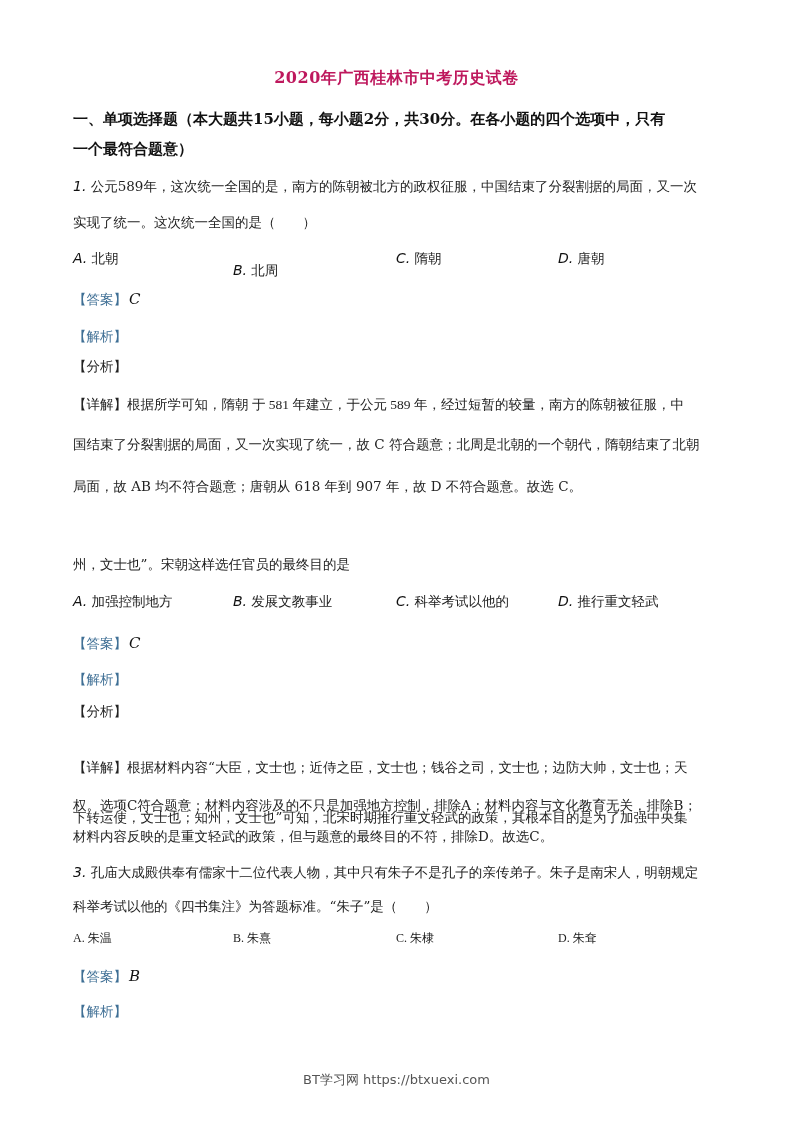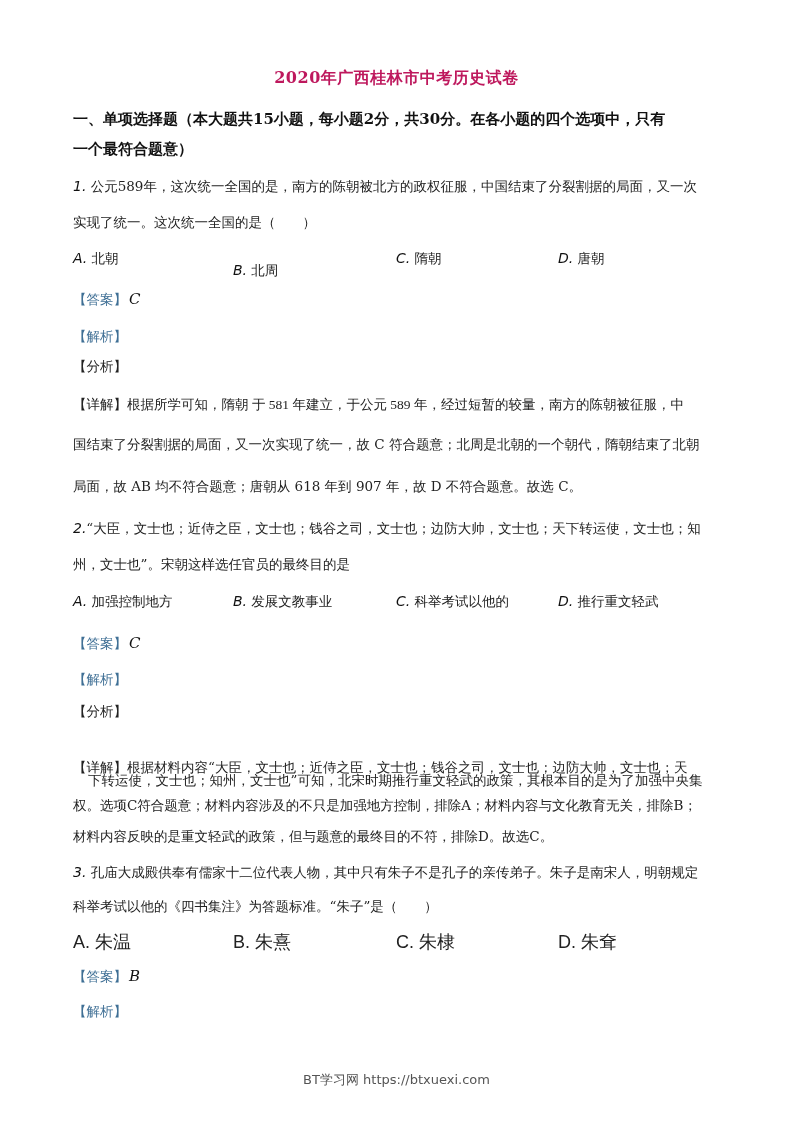--- a/index.html
+++ b/index.html
@@ -8,21 +8,21 @@
   .page { position: absolute; left: 0; top: 0; width: 793px; height: 1122px; }
   .abs { position: absolute; white-space: nowrap; }
   .title { left: 0; width: 793px; top: 68px; text-align: center; font-size: 16px; font-weight: bold; color: #be185d; letter-spacing: 0.5px; }
   .section { left: 73px; font-size: 15px; font-weight: bold; color: #111; }
   .txt { left: 73px; font-size: 13.5px; color: #222; }
   .opt { font-size: 13.5px; color: #222; text-align: center; }
   .hand { font-family: "DejaVu Sans", sans-serif; font-style: italic; font-size: 14px; color: #111; }
   .tag-blue { color: #3f6f95; }
   .tag-black { color: #222; }
   .ans-val { font-style: italic; font-family: "DejaVu Serif", serif; color: #111; font-size: 15px; margin-left: 2px; }
-  .serif-opt { font-family: Liberation Sans, sans-serif; font-size: 18px; color: #222; }
+  .serif-opt { font-family: Liberation Serif, serif; font-size: 12px; color: #222; }
   .footer { left: 0; width: 793px; top: 1071px; text-align: center; font-family: "DejaVu Sans", sans-serif; font-size: 13px; color: #555; }
 </style>
 </head>
 <body>
 
 <div class="page">
 
   <div class="abs title">2020年广西桂林市中考历史试卷</div>
 
   <div class="abs section" style="top:110px;">一、单项选择题（本大题共15小题，每小题2分，共30分。在各小题的四个选项中，只有</div>
@@ -56,23 +56,20 @@
   </div>
   <div class="abs txt tag-blue" style="top:328px;">【解析】</div>
   <div class="abs txt tag-black" style="top:358px;">【分析】</div>
 
   <div class="abs txt" style="top:396px;font-family:Liberation Serif, serif;">
     <span>【详解】</span><span>根据所学可知，隋朝 于 581 年建立，于公元 589 年，经过短暂的较量，南方的陈朝被征服，中</span>
   </div>
   <div class="abs txt" style="top:436px;">国结束了分裂割据的局面，又一次实现了统一，故 C 符合题意；北周是北朝的一个朝代，隋朝结束了北朝</div>
   <div class="abs txt" style="top:478px;">局面，故 AB 均不符合题意；唐朝从 618 年到 907 年，故 D 不符合题意。故选 C。</div>
 
-  <div class="abs txt" style="top:520px;">
-    <span class="hand">2.</span><span>“大臣，文士也；近侍之臣，文士也；钱谷之司，文士也；边防大帅，文士也；天下转运使，文士也；知</span>
-  </div>
   <div class="abs txt" style="top:556px;">州，文士也”。宋朝这样选任官员的最终目的是</div>
 
   <div class="abs opt" style="top:593px; left:73px;">
     <span class="hand">A.</span>
     <span>加强控制地方</span>
   </div>
   <div class="abs opt" style="top:593px; left:233px;">
     <span class="hand">B.</span>
     <span>发展文教事业</span>
   </div>
@@ -87,21 +84,21 @@
 
   <div class="abs txt" style="top:634px;">
     <span class="tag-blue">【答案】</span><span class="ans-val">C</span>
   </div>
   <div class="abs txt tag-blue" style="top:671px;">【解析】</div>
   <div class="abs txt tag-black" style="top:703px;">【分析】</div>
 
   <div class="abs txt" style="top:759px;">
     <span>【详解】</span><span>根据材料内容“大臣，文士也；近侍之臣，文士也；钱谷之司，文士也；边防大帅，文士也；天</span>
   </div>
-  <div class="abs txt" style="top:772px;margin-left:15px;">下转运使，文士也；知州，文士也”可知，北宋时期推行重文轻武的政策，其根本目的是为了加强中央集</div>
+  <div class="abs txt" style="top:809px;">下转运使，文士也；知州，文士也”可知，北宋时期推行重文轻武的政策，其根本目的是为了加强中央集</div>
   <div class="abs txt" style="top:797px;">权。选项C符合题意；材料内容涉及的不只是加强地方控制，排除A；材料内容与文化教育无关，排除B；</div>
   <div class="abs txt" style="top:828px;">材料内容反映的是重文轻武的政策，但与题意的最终目的不符，排除D。故选C。</div>
 
   <div class="abs txt" style="top:864px;">
     <span class="hand">3.</span>
     <span>孔庙大成殿供奉有儒家十二位代表人物，其中只有朱子不是孔子的亲传弟子。朱子是南宋人，明朝规定</span>
   </div>
   <div class="abs txt" style="top:898px;">科举考试以他的《四书集注》为答题标准。“朱子”是（　　）</div>
 
   <div class="abs serif-opt" style="top:930px; left:73px;">

